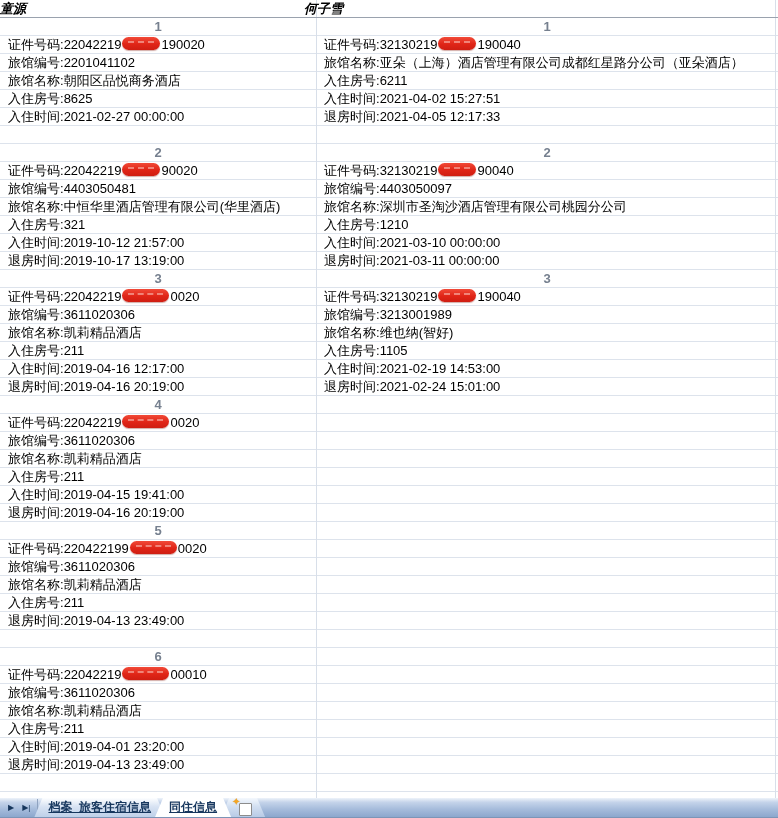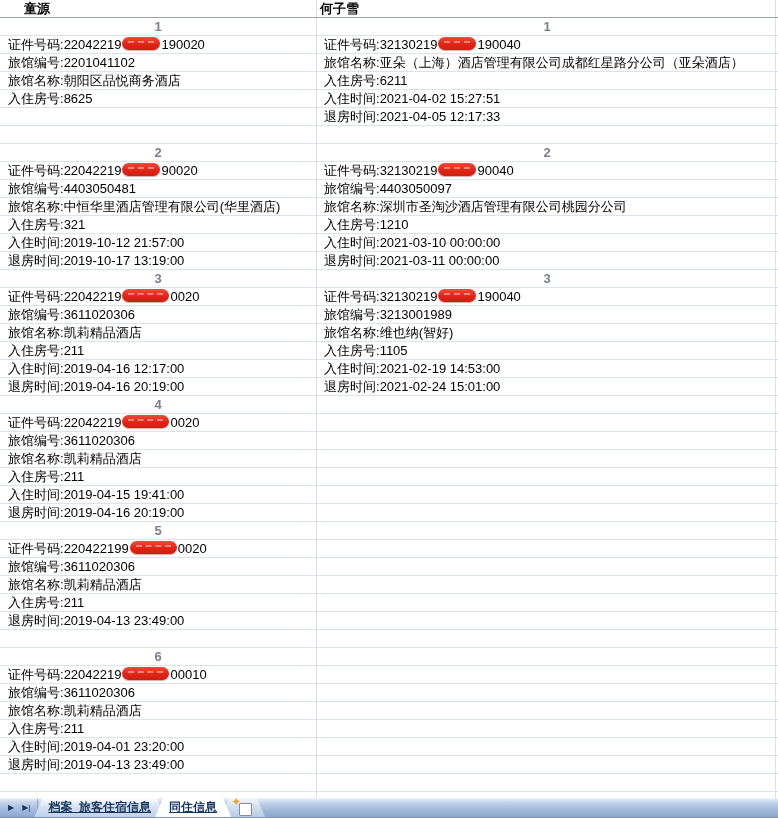--- a/index.html
+++ b/index.html
@@ -12,24 +12,24 @@
   .sheet{
     position:absolute;top:0;left:0;width:778px;height:798px;
     background:repeating-linear-gradient(to bottom,#ffffff 0 17px,#dde3ec 17px 18px);
   }
   .vline{position:absolute;top:0;width:1px;height:798px;background:#d8dfe9;}
   .vline.v1{left:316px;}
   .vline.v2{left:775px;}
   .header-line{position:absolute;top:17px;left:0;width:778px;height:1px;background:#9aa2ae;}
   .person{
     position:absolute;top:0;height:30px;line-height:17px;
-    font-size:13px;font-weight:bold;color:#000;padding-left:24px;white-space:nowrap;
+    font-size:13px;font-weight:bold;color:#000;padding-left:0;white-space:nowrap;font-style:italic;
   }
   .person.p0{left:0;}
-  .person.p1{left:296px;}
+  .person.p1{left:304px;}
   .col{position:absolute;top:18px;}
   .col0{left:0;width:316px;}
   .col1{left:316px;width:462px;}
   .record{height:126px;}
   .row{
     height:18px;line-height:18px;font-size:13px;color:#000;
     white-space:nowrap;padding-left:8px;
   }
   .row.idx{text-align:center;padding-left:0;color:#76808f;font-weight:bold;font-size:13px;}
   
@@ -100,20 +100,23 @@
     </div>
     <div class="row f-code">
       <span>旅馆编号:</span><span>2201041102</span>
     </div>
     <div class="row f-name">
       <span>旅馆名称:</span><span>朝阳区品悦商务酒店</span>
     </div>
     <div class="row f-room">
       <span>入住房号:</span><span>8625</span>
     </div>
+    <div class="row f-checkin">
+      <span>入住时间:</span><span>2021-02-27 00:00:00</span>
+    </div>
   </div>
 
   <div class="record">
     <div class="row idx">
       <span class="idxnum">2</span>
     </div>
     <div class="row f-id">
       <span class="id-lbl">证件号码:</span><span class="pre">22042219</span><span class="redact"></span><span class="suf">90020</span>
     </div>
     <div class="row f-code">

